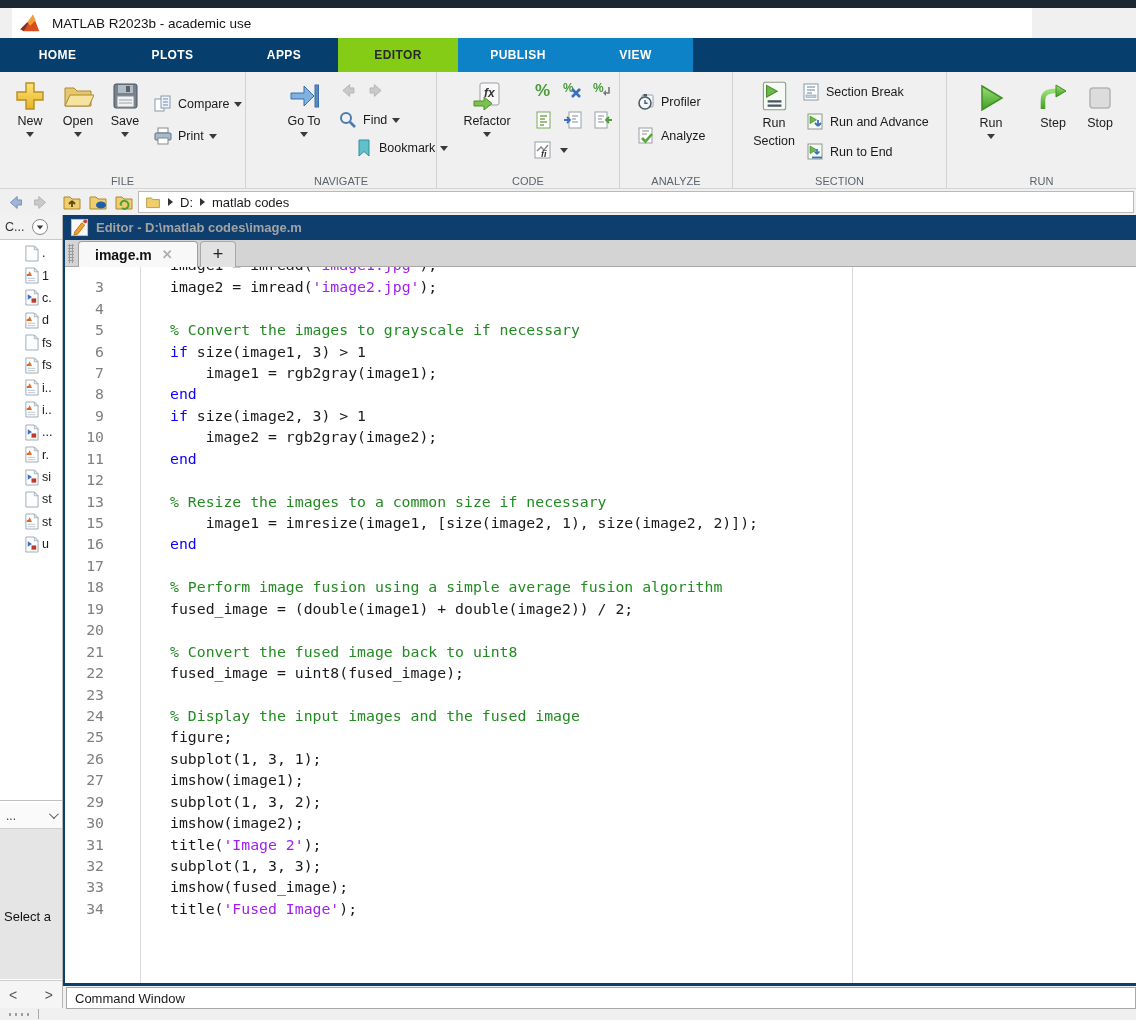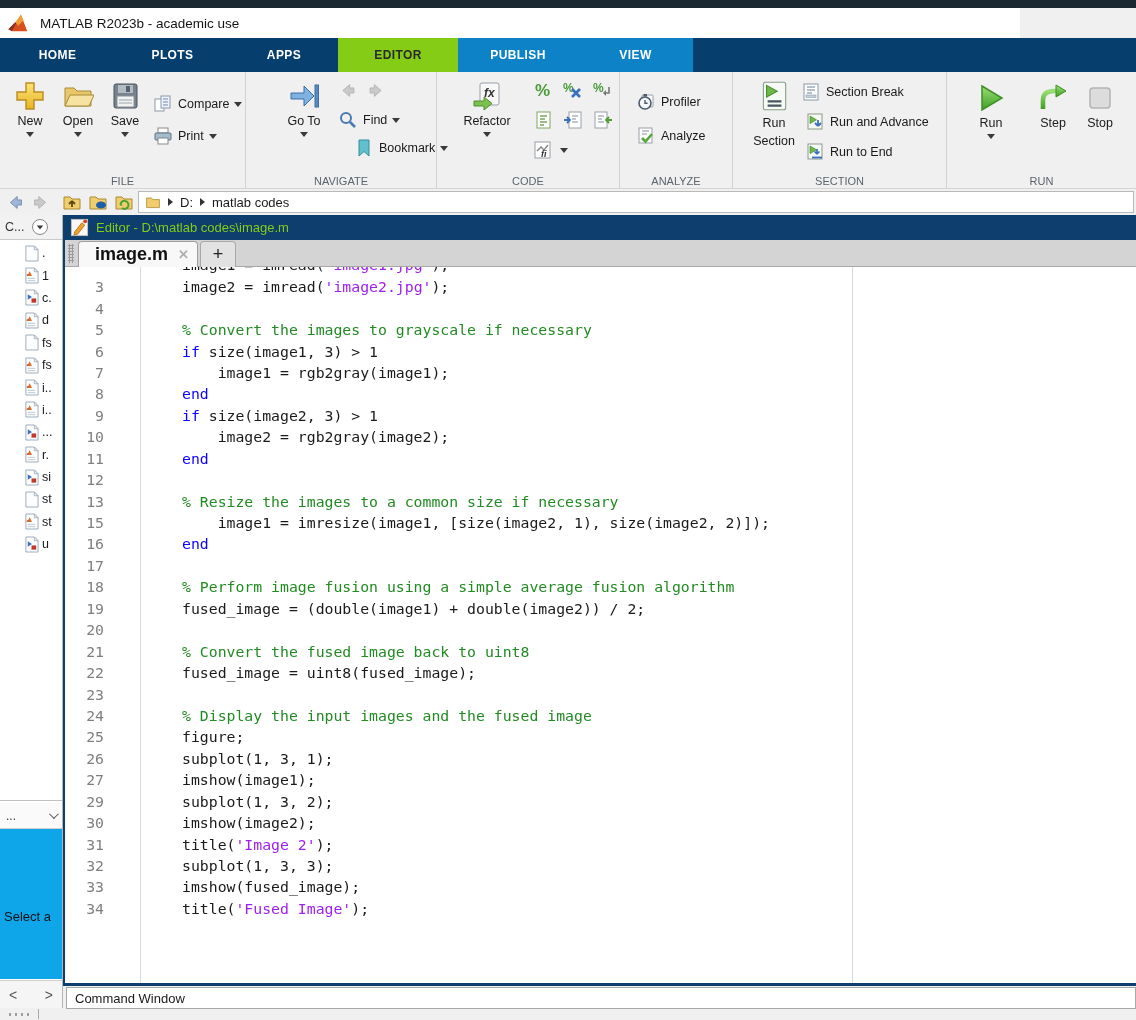--- a/index.html
+++ b/index.html
@@ -3,21 +3,21 @@
 <meta charset="utf-8">
 <style>
   * { margin:0; padding:0; box-sizing:border-box; }
   html,body { width:1136px; height:1020px; overflow:hidden; background:#f0f0f0;
     font-family:"Liberation Sans", sans-serif; color:#1a1a1a; }
   .abs { position:absolute; }
   #stage { position:relative; width:1136px; height:1020px; }
 
   
   #top-strip { left:0; top:0; width:1136px; height:8px; background:#1b2731; }
-  #titlebar { left:0; top:8px; width:1020px; height:30px; background:#ffffff;
+  #titlebar { left:12px; top:8px; width:1020px; height:30px; background:#ffffff;
     display:flex; align-items:center; padding-left:8px; }
   #titlebar .ttl { font-size:13.5px; margin-left:8px; color:#141414; }
 
   
   #ribbon-tabs { left:0; top:38px; width:1136px; height:34px; background:#063e6e; }
   #ctx-bg { left:338px; top:0; width:355px; height:34px; background:#0e82c6; }
   .rtab { position:absolute; top:0; height:34px; display:flex; align-items:center;
     justify-content:center; color:#ffffff; font-size:12px; font-weight:bold;
     letter-spacing:.4px; cursor:default; }
   .rtab.sel { background:#84cc16; color:#2a2a2a; }
@@ -57,57 +57,57 @@
   #file-list { position:absolute; left:0; top:27px; width:62px; height:558px; overflow:hidden; }
   .file-row { height:22.4px; display:flex; align-items:center; padding-left:24px; font-size:12.5px;
     white-space:nowrap; overflow:hidden; }
   .file-row svg { flex:none; margin-right:3px; }
   #sb-divider { position:absolute; left:0; top:585px; width:62px; height:1px; background:#c0c0c0; }
   #details-header { position:absolute; left:0; top:588px; width:62px; height:26px; background:#fafafa;
     border-bottom:1px solid #cfcfcf; display:flex; align-items:center; font-size:12px;
     color:#444; padding:0 6px; }
   #details-header .chev { margin-left:auto; width:7px; height:7px; border-right:1.6px solid #555;
     border-bottom:1.6px solid #555; transform:rotate(45deg) translateY(-2px); }
-  #details-body { position:absolute; left:0; top:614px; width:62px; height:150px; background:#0ea5e9; }
+  #details-body { position:absolute; left:0; top:614px; width:62px; height:150px; background:#e5e5e5; }
   #details-text { position:absolute; left:4px; top:80px; font-size:13px; color:#111; white-space:nowrap; }
   #sb-nav { position:absolute; left:0; top:765px; width:62px; height:28px; background:#f5f5f5;
     border-top:1px solid #cfcfcf; display:flex; align-items:center; justify-content:space-between;
     padding:0 9px; font-size:14px; color:#555; }
 
   
   #editor { left:63px; top:215px; width:1073px; height:771px; background:#ffffff;
     border-left:2px solid #0d3e6d; border-bottom:3px solid #0d3e6d; }
   #ed-titlebar { position:absolute; left:0; top:0; width:1071px; height:25px; background:#0d3e6d;
     display:flex; align-items:center; padding-left:5px; }
-  #ed-titlebar .ttl { color:#84cc16; font-weight:normal; font-size:13px; margin-left:7px; }
+  #ed-titlebar .ttl { color:#a3a3a3; font-weight:bold; font-size:13px; margin-left:7px; }
   #ed-tabbar { position:absolute; left:0; top:25px; width:1071px; height:27px; background:#d4d4d4;
     border-bottom:1px solid #a8a8a8; }
   #tab-grip { position:absolute; left:3px; top:4px; width:6px; height:19px;
     background-image:radial-gradient(circle, #9a9a9a 1px, transparent 1.2px);
     background-size:3px 3px; }
   #ed-tab { position:absolute; left:13px; top:1px; width:120px; height:26px; background:#f8f8f8;
     border:1px solid #9f9f9f; border-bottom:none; border-radius:4px 4px 0 0;
     display:flex; align-items:center; padding:0 8px 0 16px; }
-  #ed-tab .lbl { font-weight:bold; font-size:18px; color:#111; }
+  #ed-tab .lbl { font-weight:bold; font-size:14px; color:#111; }
   #ed-tab .x { margin-left:10px; color:#b0b0b0; font-size:13px; font-weight:bold; }
   #ed-plus { position:absolute; left:135px; top:1px; width:36px; height:26px; background:#e2e2e2;
     border:1px solid #a8a8a8; border-bottom:none; border-radius:4px 4px 0 0;
     display:flex; align-items:center; justify-content:center; font-size:18px; color:#222; }
 
   
   #code-area { position:absolute; left:0; top:52px; width:1071px; height:716px; background:#ffffff;
     overflow:hidden; font-family:"DejaVu Sans Mono", monospace; font-size:14.8px; }
   #gutter-line { position:absolute; left:75px; top:0; width:1px; height:716px; background:#dadada; }
   #guide-line  { position:absolute; left:787px; top:0; width:1px; height:716px; background:#d8d8d8; }
   #partial-clip { position:absolute; left:0; top:0; width:1071px; height:8px; overflow:hidden; }
   #partial-clip .code-line { margin-top:-13px; }
   #code-lines { position:absolute; left:0; top:9px; width:1071px; }
   .code-line { height:21.45px; display:flex; align-items:center; }
   .ln { flex:none; width:75px; padding-right:36px; text-align:right; color:#7f7f7f; }
-  .lt { flex:none; padding-left:42px; white-space:pre; }
+  .lt { flex:none; padding-left:30px; white-space:pre; }
   .seg-p { color:#1a1a1a; } .seg-k { color:#0e00ff; } .seg-c { color:#228b22; } .seg-s { color:#a020f0; }
   .caret { display:inline-block; width:1.5px; height:17px; background:#222; vertical-align:middle; }
 
   
   #cmd-bar { left:66px; top:987px; width:1070px; height:22px; background:#ffffff;
     border:1px solid #a8a8a8; display:flex; align-items:center; padding-left:8px; font-size:13px; }
   #bottom-strip { left:0; top:1009px; width:1136px; height:11px; background:#f0f0f0; }
   #grip-dots { position:absolute; left:7px; top:3px; width:26px; height:5px;
     background-image:radial-gradient(circle, #999 1.1px, transparent 1.3px); background-size:6px 5px; }
   #grip-bar { position:absolute; left:38px; top:0px; width:1px; height:10px; background:#aaa; }

